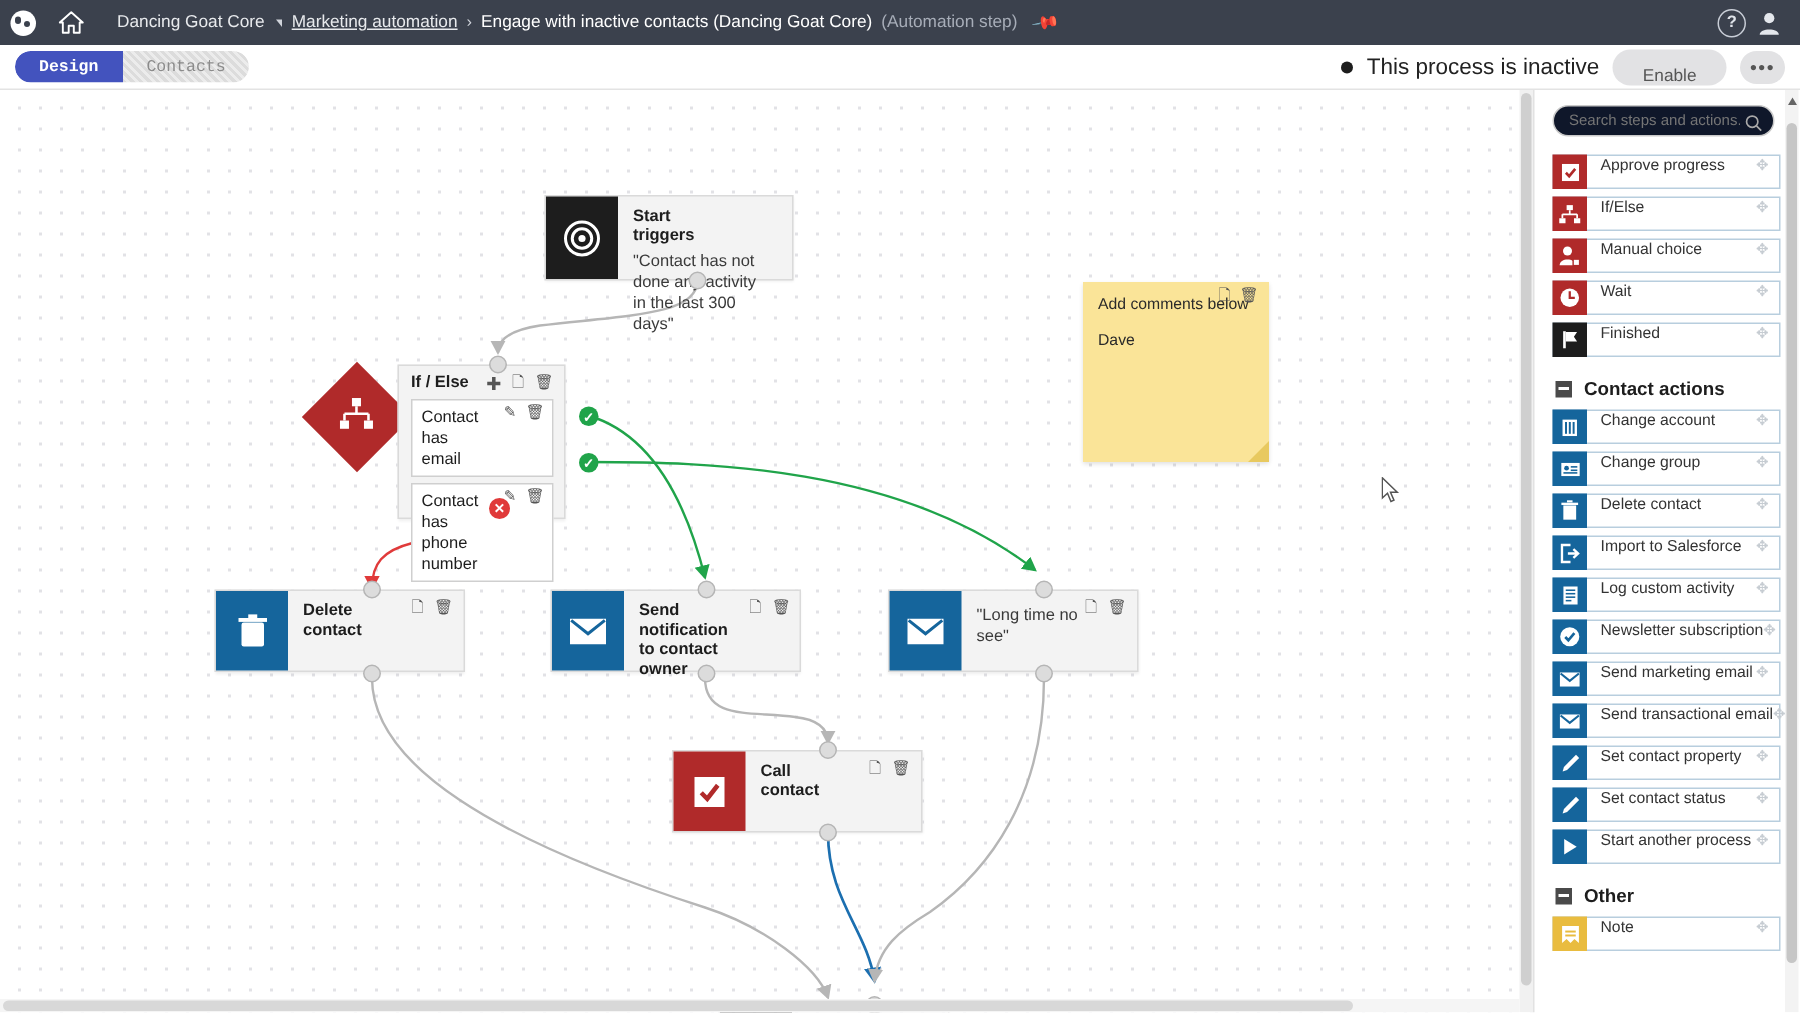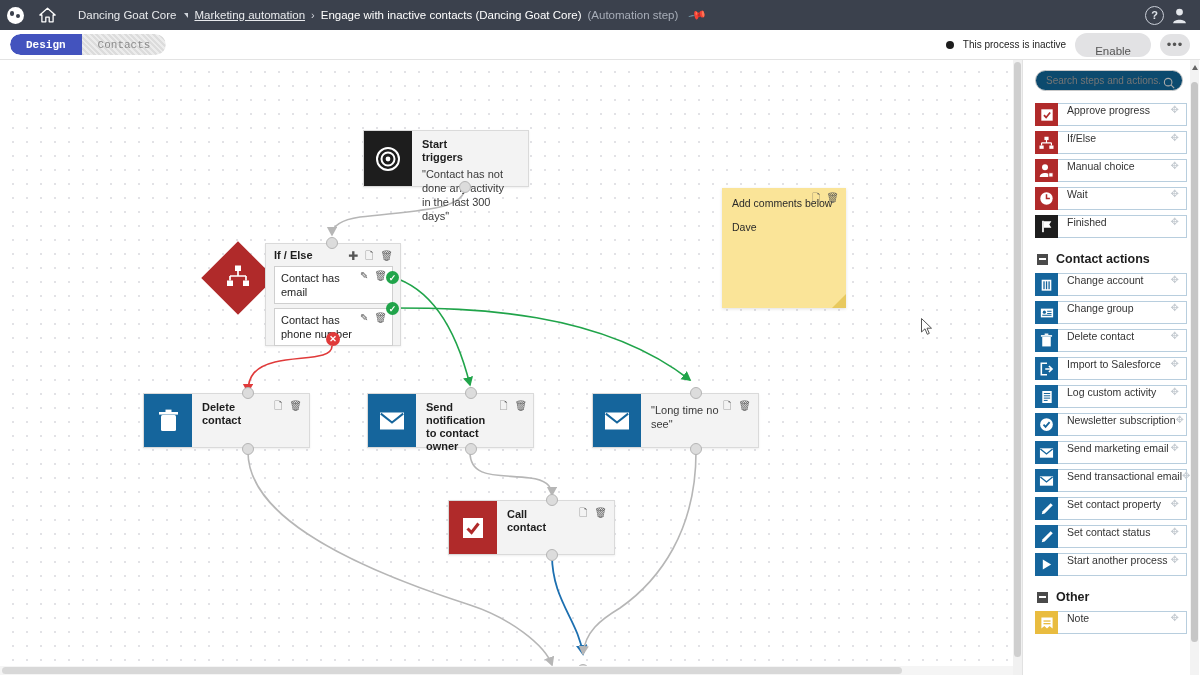--- a/index.html
+++ b/index.html
@@ -58,21 +58,21 @@
     font-size:11px; display:flex; align-items:center; justify-content:center;
     padding:0 16px; height:21px; cursor:pointer;font-family:Liberation Mono, monospace;
   }
   .pill.active { background:#4353be; color:#fff; font-weight:bold; border-radius:13px 0 0 13px; }
   .pill.inactive {
     color:#8b8b8b; border-radius:0 13px 13px 0;
     background: repeating-linear-gradient(45deg,#dcdcdc 0 2px,#ececec 2px 4px);
   }
   .status-wrap { margin-left:auto; display:flex; align-items:center; gap:9px; padding-right:10px; }
   .status-dot { width:8px;height:8px;border-radius:50%;background:#1d1d1d; }
-  .status-text { font-size:10px; color:#222; }
+  .status-text { font-size:15px; color:#222; }
   .btn-enable {
     background:#e2e2e4; color:#555; font-size:11.5px; border:none;
     border-radius:13px; height:22px; padding:12px 20px; cursor:pointer;
     font-family:"Liberation Sans",sans-serif;
   }
   .btn-more {
     background:#e2e2e4; color:#555; font-size:13px; border:none;
     border-radius:13px; height:22px; width:30px; cursor:pointer; letter-spacing:1px;
     font-family:"Liberation Sans",sans-serif;
   }
@@ -156,21 +156,21 @@
   .cursor { position:absolute; left:921px; top:258px; width:12px; height:18px; }
 
   
   .panel {
     position:absolute; right:0; top:60px; width:178px; height:615px;
     background:#fff; border-left:1px solid #e2e2e2; padding:10px 10px 0 12px;
     overflow:hidden;
   }
   .search-box {
     position:relative; height:21px; border:1px solid #c9c9c9; border-radius:11px;
-    background:#0c4a6e; display:flex; align-items:center; padding:0 22px 0 10px; width:148px;
+    background:#0f172a; display:flex; align-items:center; padding:0 22px 0 10px; width:148px;
   }
   .search-box input {
     border:none; outline:none; font-size:10px; color:#9a9a9a; width:100%;
     font-family:"Liberation Sans",sans-serif; background:transparent;
   }
   .search-box .mag { position:absolute; right:7px; top:4px; }
   .grp-head { display:flex; align-items:center; gap:8px; margin:14px 0 7px 2px; }
   .grp-head .box {
     width:11px;height:11px;background:#4a4a4a;display:flex;align-items:center;justify-content:center;
   }
@@ -294,21 +294,21 @@
     <div class="diamond" style="left:212px; top:192px;">
       <span class="gl">
         <svg width="24" height="22" viewBox="0 0 24 22">
           <rect x="9" y="0.5" width="6" height="5.5" fill="#fff"></rect>
           <rect x="1" y="15.5" width="6" height="5.5" fill="#fff"></rect>
           <rect x="17" y="15.5" width="6" height="5.5" fill="#fff"></rect>
           <path d="M12 6 L12 11 M4 11 L20 11 M4 11 L4 15.5 M20 11 L20 15.5" stroke="#fff" stroke-width="1.7" fill="none"></path>
         </svg>
       </span>
     </div>
-    <div class="node" style="left:265px; top:183px; width:136px; height:103px; background:#f3f3f3;">
+    <div class="node" style="left:265px; top:183px; width:112px; height:103px; background:#f3f3f3;">
       <div class="body" style="padding:5px 7px 7px 8px;">
         <div class="title">If / Else</div>
         <div class="tools">
           <span class="plus">✚</span>
           <span class="tool">🗋</span>
           <span class="tool">🗑</span>
         </div>
         <div class="cond">
           <span>Contact has email</span>
           <span class="ctools">

